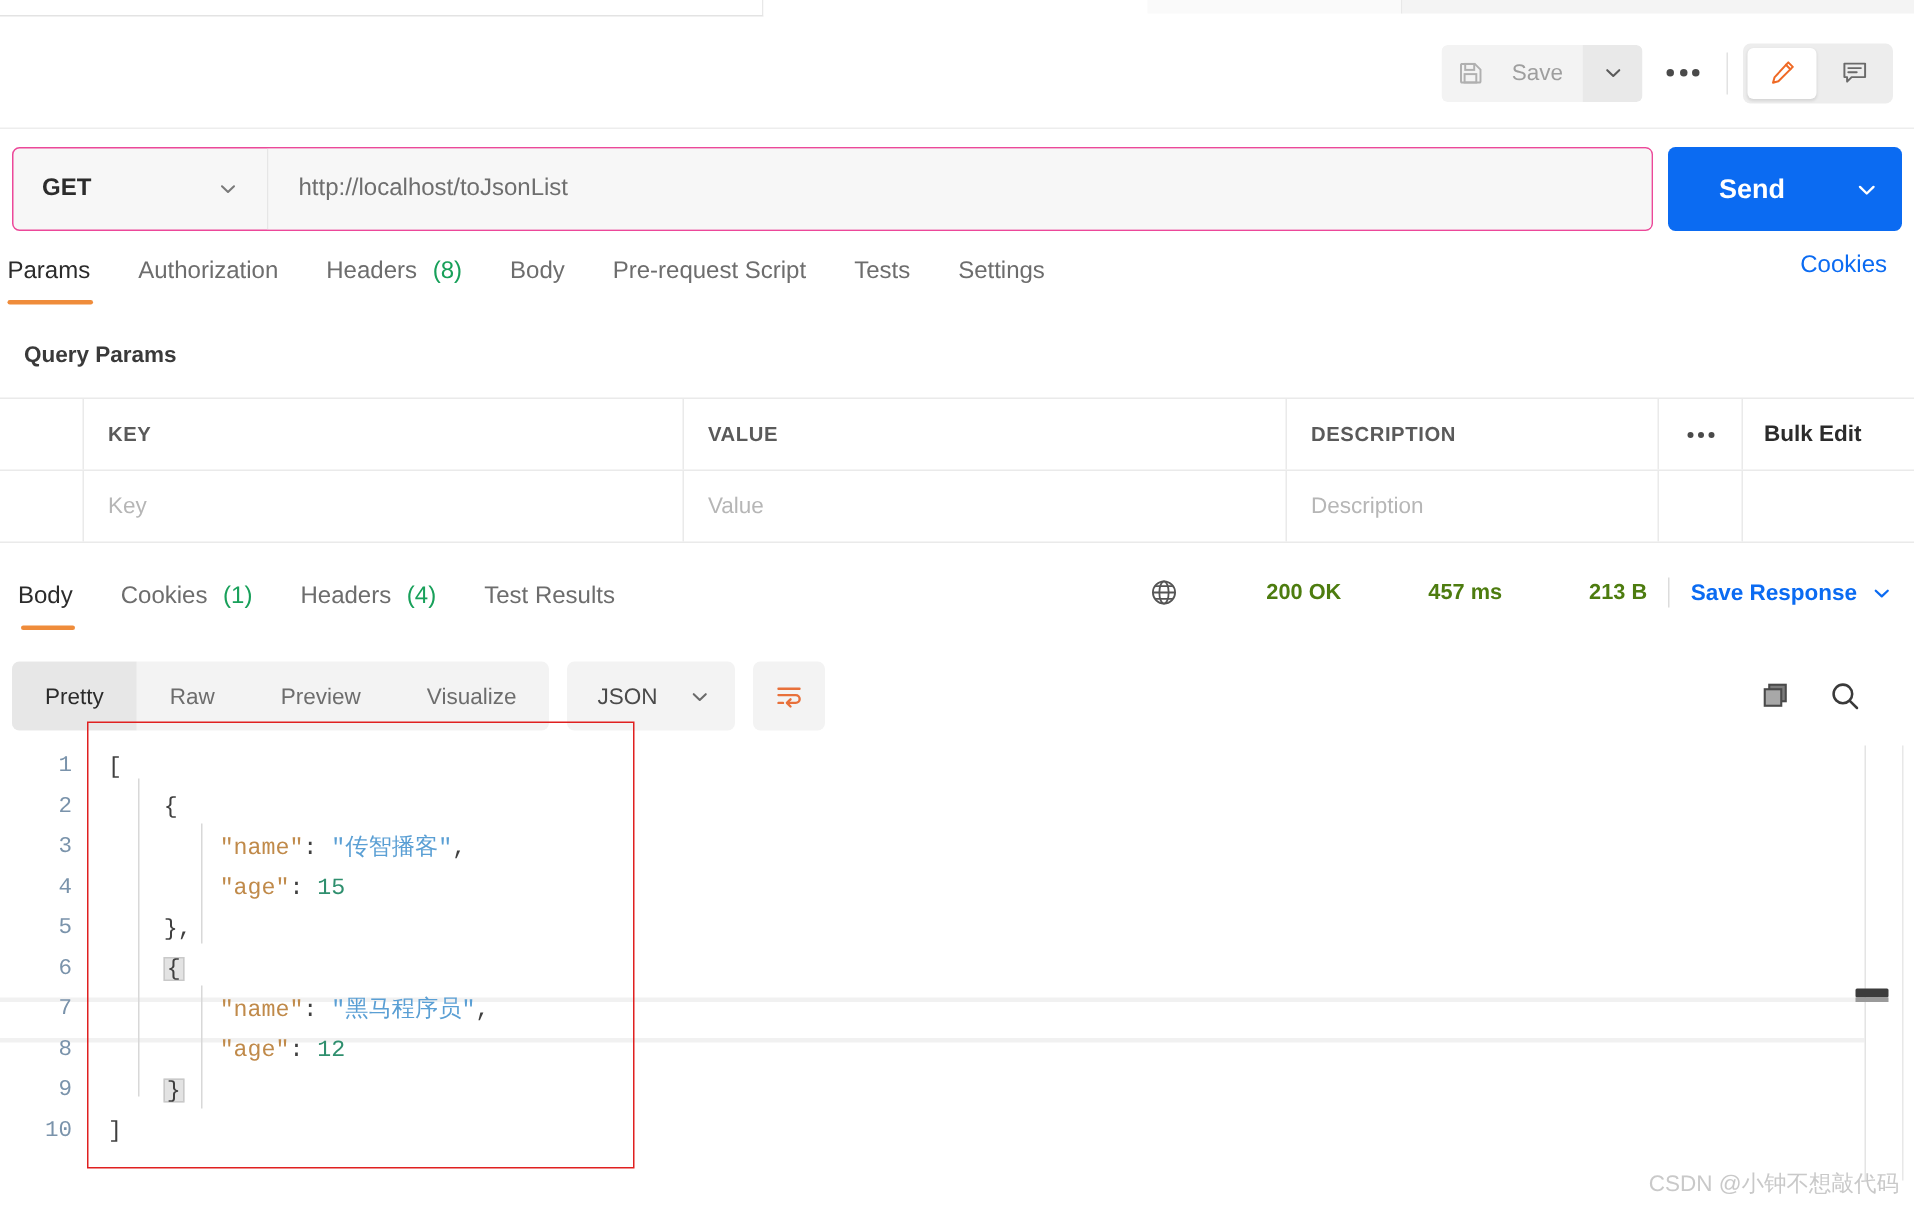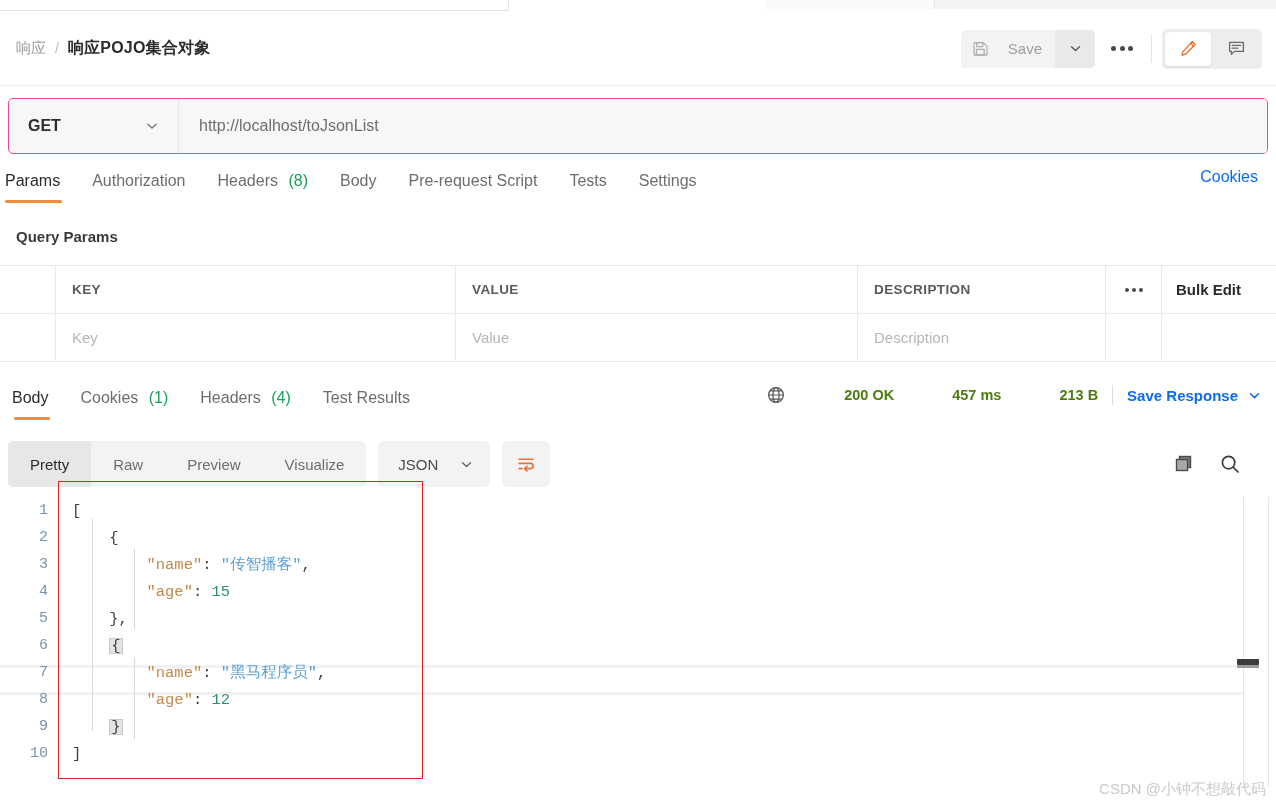--- a/index.html
+++ b/index.html
@@ -178,25 +178,20 @@
 <div id="app">
 
   <div class="tabbar-sliver">
     <div class="tab-a"></div>
     <div class="tab-gap"></div>
     <div class="tab-b"></div>
     <div class="tab-c"></div>
   </div>
 
   <div class="header">
-    <div class="breadcrumb">
-      <span class="bc-root">响应</span>
-      <span class="bc-sep">/</span>
-      <span class="bc-cur">响应POJO集合对象</span>
-    </div>
 
     <div class="header-right">
       <div class="save-group">
         <button class="save-btn">
           <span>
             <svg width="17" height="17" viewBox="0 0 17 17" fill="none" stroke="#b0b0b0" stroke-width="1.3">
               <path d="M2 2.6h9.2L15 6.4V14.4a.6.6 0 0 1-.6.6H2.6a.6.6 0 0 1-.6-.6V3.2a.6.6 0 0 1 .6-.6z"></path>
               <rect x="4.8" y="2.6" width="6" height="4"></rect>
               <rect x="4.4" y="9.4" width="7.8" height="5.6"></rect>
             </svg>
@@ -247,20 +242,30 @@
     <div class="url-input-wrap">
       <div class="method">
         <span>GET</span>
         <span>
           <svg width="16" height="16" viewBox="0 0 16 16" fill="none" stroke="#7a7a7a" stroke-width="1.4" stroke-linecap="round" stroke-linejoin="round">
               <path d="M4 6.2 L8 10 L12 6.2"></path>
             </svg>
         </span>
       </div>
       <input class="url-field" value="http://localhost/toJsonList" style="">
+    </div>
+    <div class="send-group">
+      <button class="send-btn">Send</button>
+      <div class="send-caret">
+        <span>
+          <svg width="17" height="17" viewBox="0 0 17 17" fill="none" stroke="#ffffff" stroke-width="1.6" stroke-linecap="round" stroke-linejoin="round">
+              <path d="M4 6.6 L8.5 11 L13 6.6"></path>
+            </svg>
+        </span>
+      </div>
     </div>
   </div>
 
   <div class="reqtabs">
     <div class="rtab active">
       <span>Params</span>
     </div>
     <div class="rtab">
       <span>Authorization</span>
     </div>

